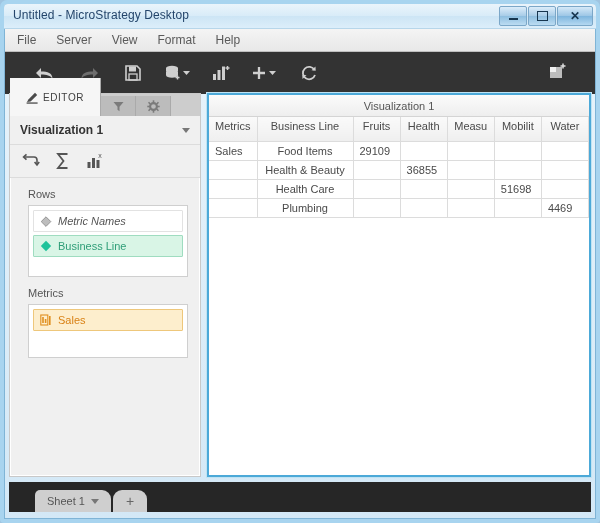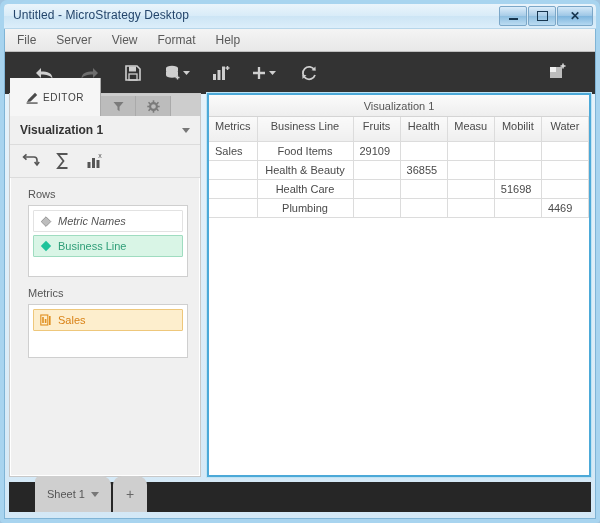--- a/index.html
+++ b/index.html
@@ -151,21 +151,21 @@
   .c-metrics{width:48px;}
   .c-bl{width:96px;}
   .c-num{width:auto;}
 
   
   .sheetbar{
     position:absolute;left:5px;right:5px;bottom:7px;height:30px;
     background:#262626;display:flex;align-items:flex-end;padding-left:26px;
   }
   .sheet-tab{
-    height:36px;background:#cfcfcf;color:#555;font-size:11px;
+    height:22px;background:#cfcfcf;color:#555;font-size:11px;
     display:flex;align-items:center;gap:6px;padding:0 12px;
     border-radius:5px 9px 0 0;
   }
   .sheet-tab.add{padding:0 13px;color:#666;font-size:14px;border-radius:9px 9px 0 0;margin-left:2px;}
   .sheet-caret{width:0;height:0;border-left:4px solid transparent;border-right:4px solid transparent;border-top:5px solid #777;}
 </style>
 </head>
 <body>
 
 <div class="window">

